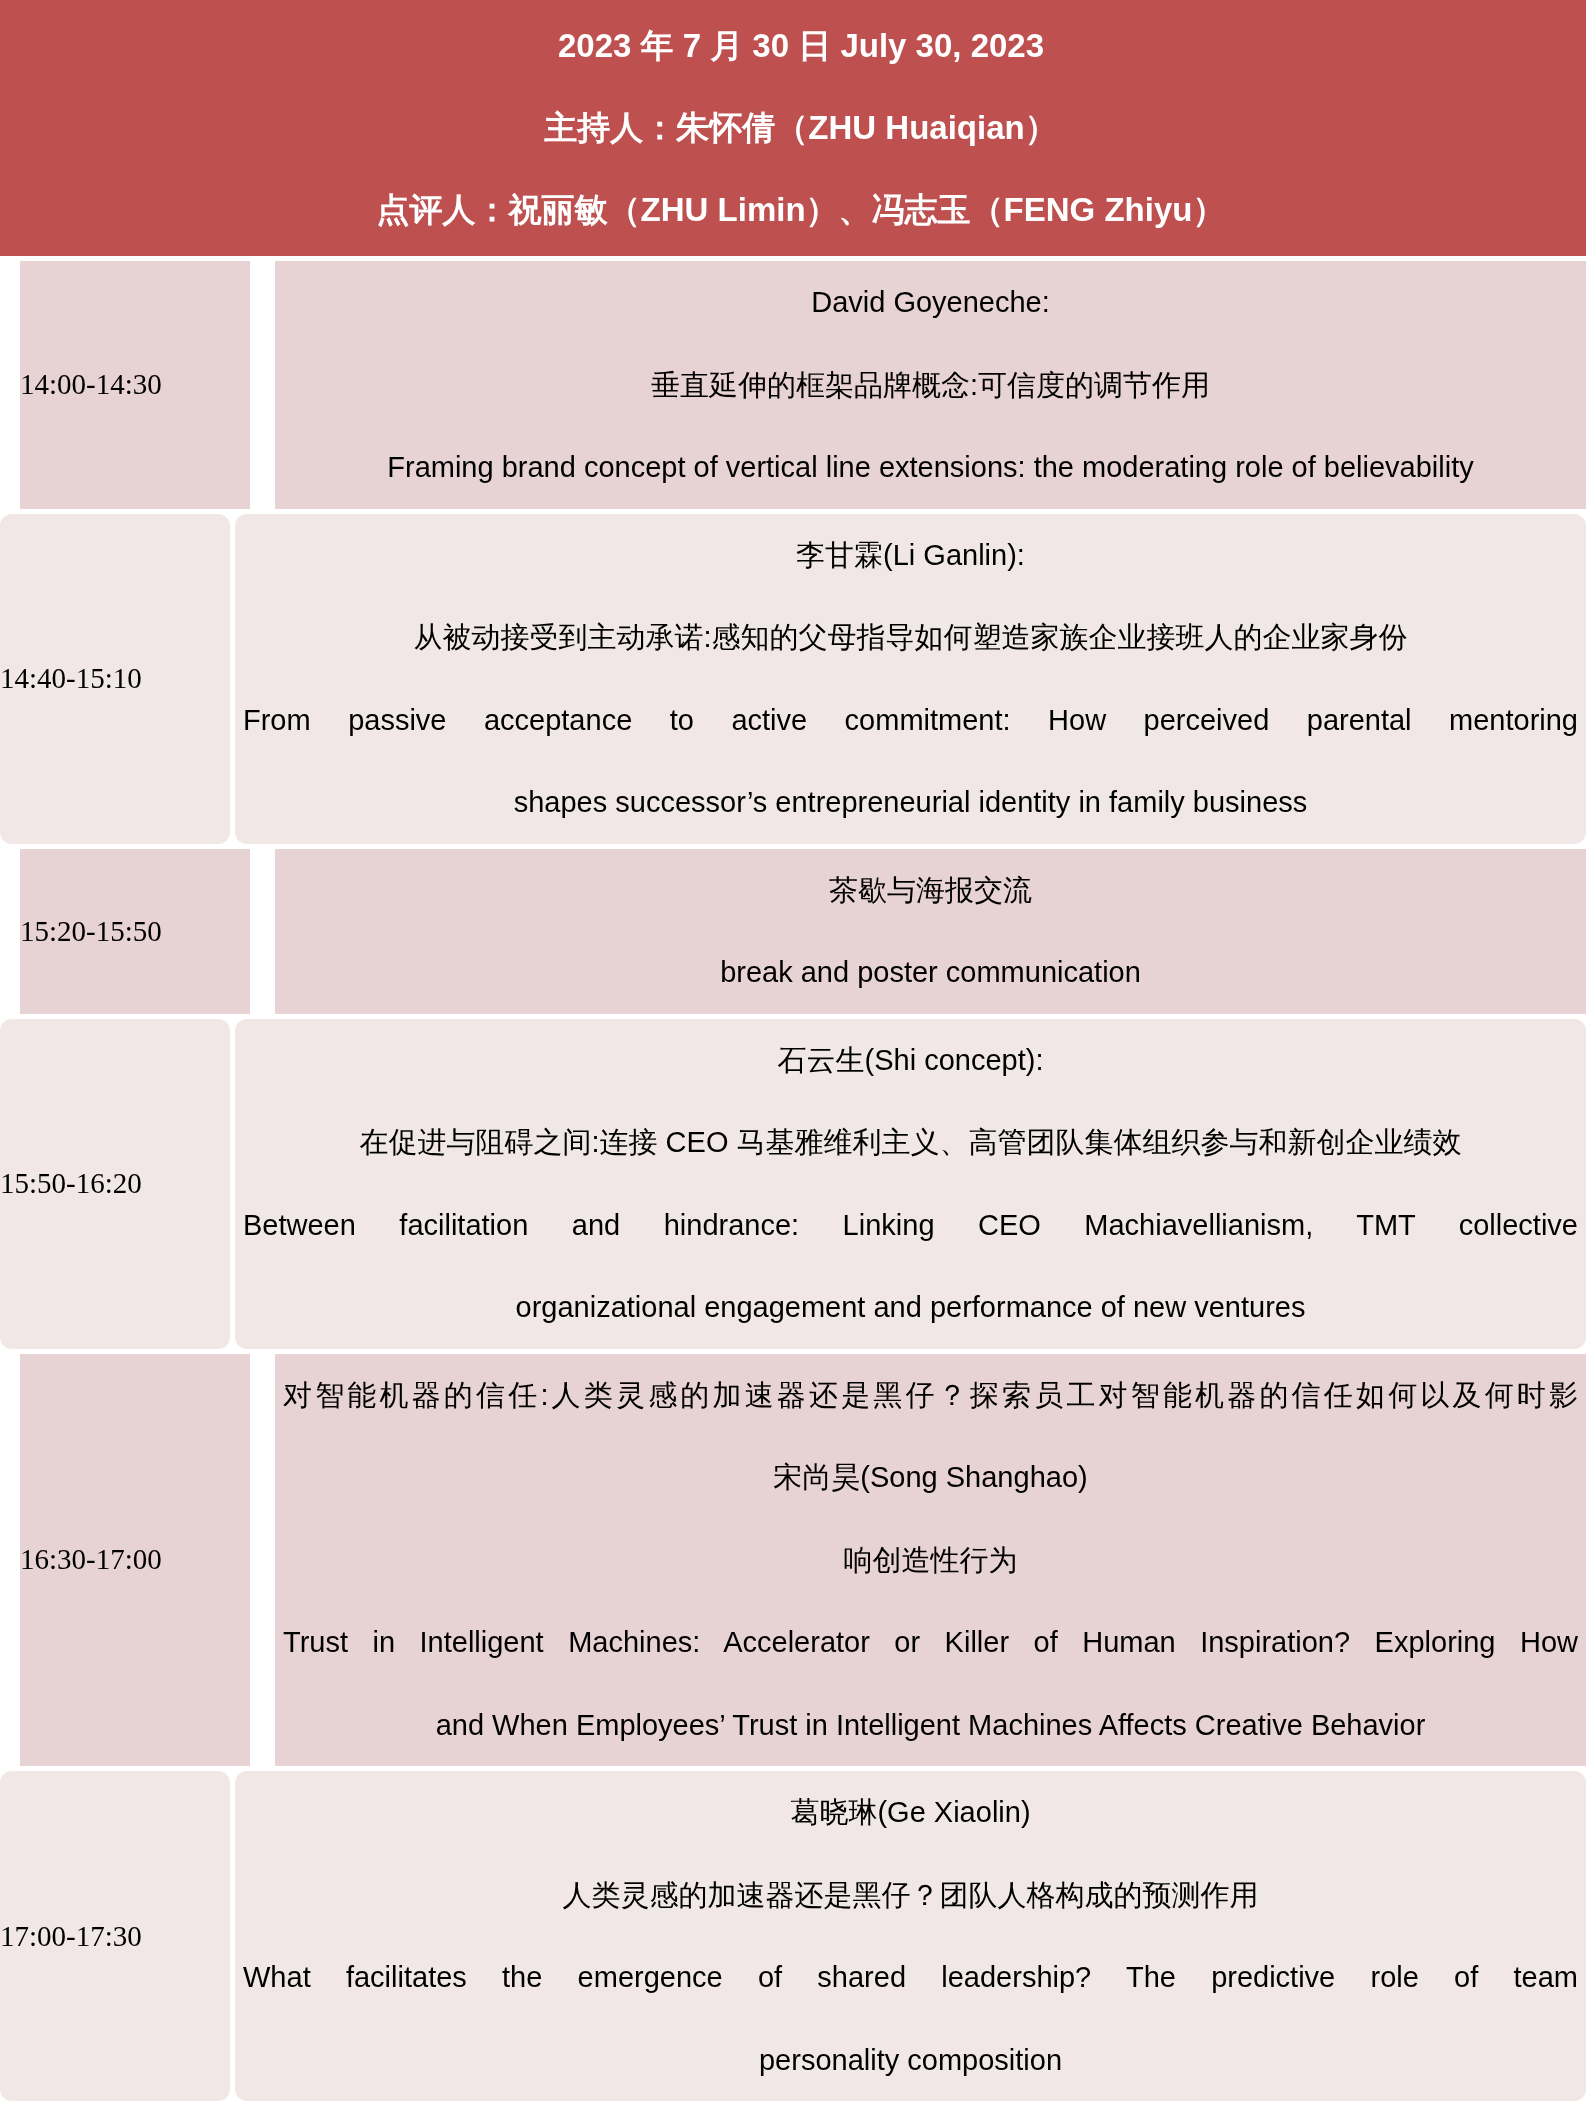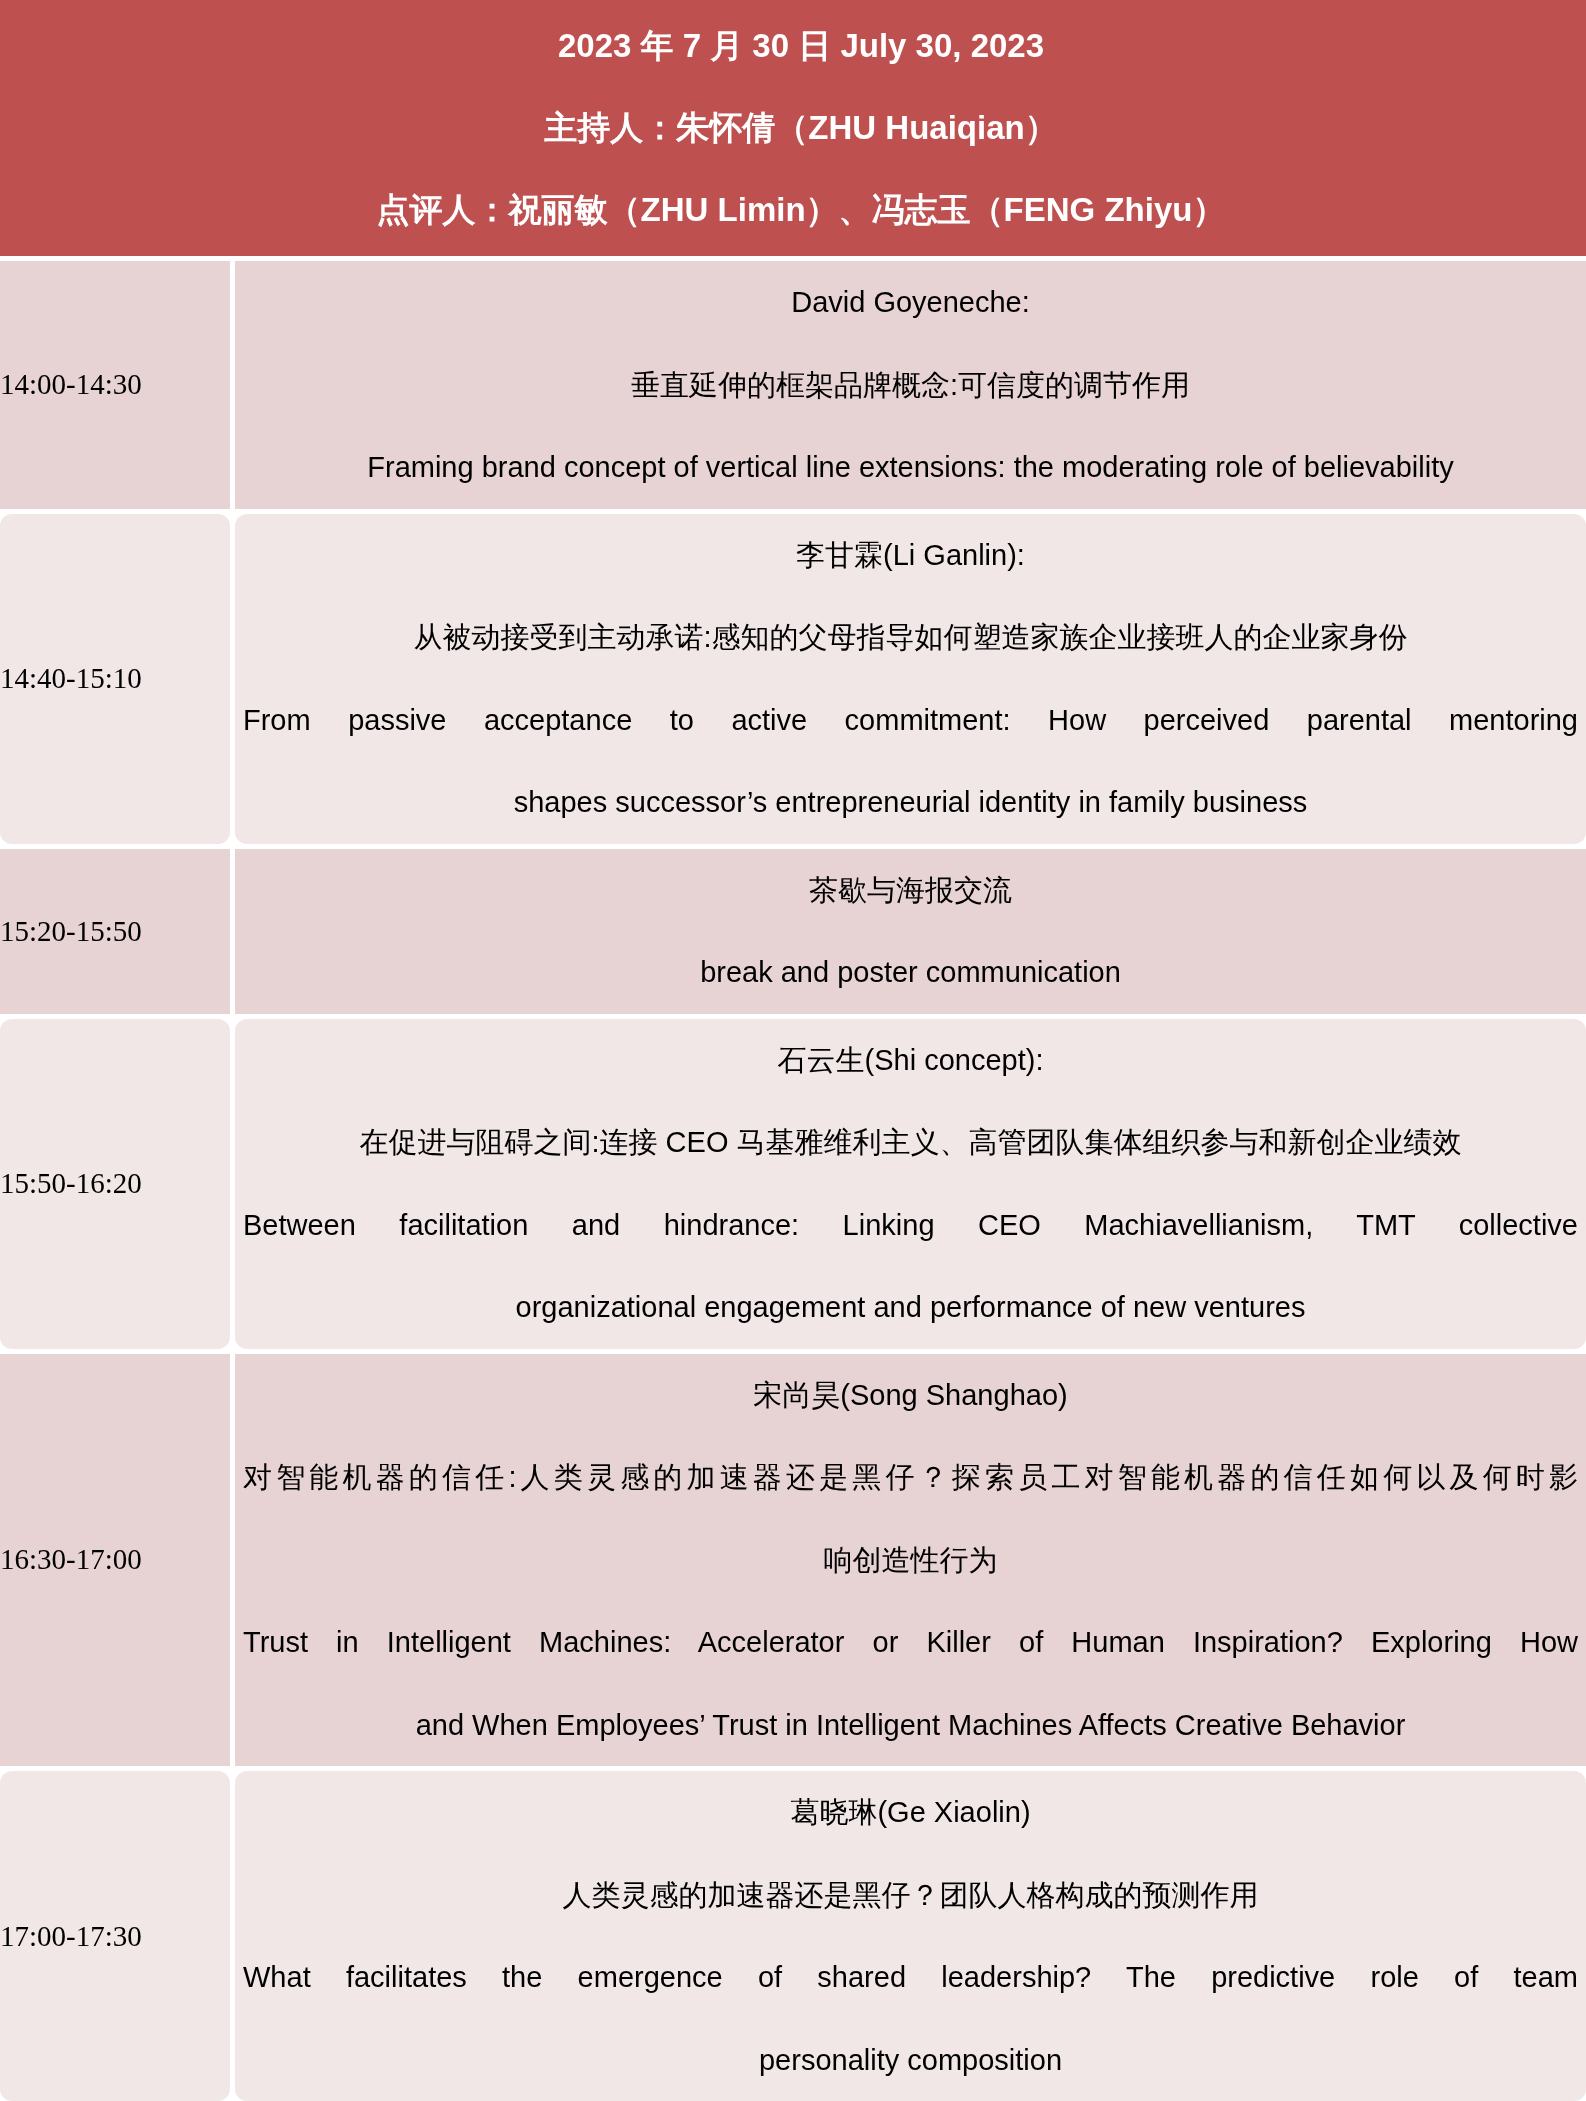--- a/index.html
+++ b/index.html
@@ -38,21 +38,21 @@
   .rows {
     display: flex;
     flex-direction: column;
     flex: 1 1 auto;
   }
   .schedule-row {
     display: flex;
     border-top: 5px solid var(--grid-white, #ffffff);
     flex: 0 0 auto;
   }
-  .schedule-row.shade-dark .cell { background: var(--row-dark, #E7D2D4); }
+  .schedule-row.shade-dark .cell { background: var(--row-dark, #E7D2D4); margin-left: 20px; }
   .schedule-row.shade-light .cell { background: var(--row-light, #F2E7E7); border-radius: 12px; }
   .time-cell {
     width: 230px;
     flex: 0 0 230px;
     display: flex;
     align-items: center;
     justify-content: flex-start;
     font-family: Liberation Serif, serif;
   }
   .time-label {
@@ -137,22 +137,22 @@
           <div class="session-line fill">Between facilitation and hindrance: Linking CEO Machiavellianism, TMT collective</div>
           <div class="session-line">organizational engagement and performance of new ventures</div>
         </div>
       </div>
       <div class="schedule-row shade-dark">
         <div class="time-cell cell">
           <span class="time-label">16:30-17:00</span>
         </div>
         <div class="col-divider"></div>
         <div class="content-cell cell">
+          <div class="session-line fill">对智能机器的信任:人类灵感的加速器还是黑仔？探索员工对智能机器的信任如何以及何时影</div>
           <div class="session-line">宋尚昊(Song Shanghao)</div>
-          <div class="session-line fill">对智能机器的信任:人类灵感的加速器还是黑仔？探索员工对智能机器的信任如何以及何时影</div>
           <div class="session-line">响创造性行为</div>
           <div class="session-line fill">Trust in Intelligent Machines: Accelerator or Killer of Human Inspiration? Exploring How</div>
           <div class="session-line">and When Employees’ Trust in Intelligent Machines Affects Creative Behavior</div>
         </div>
       </div>
       <div class="schedule-row shade-light">
         <div class="time-cell cell">
           <span class="time-label">17:00-17:30</span>
         </div>
         <div class="col-divider"></div>

